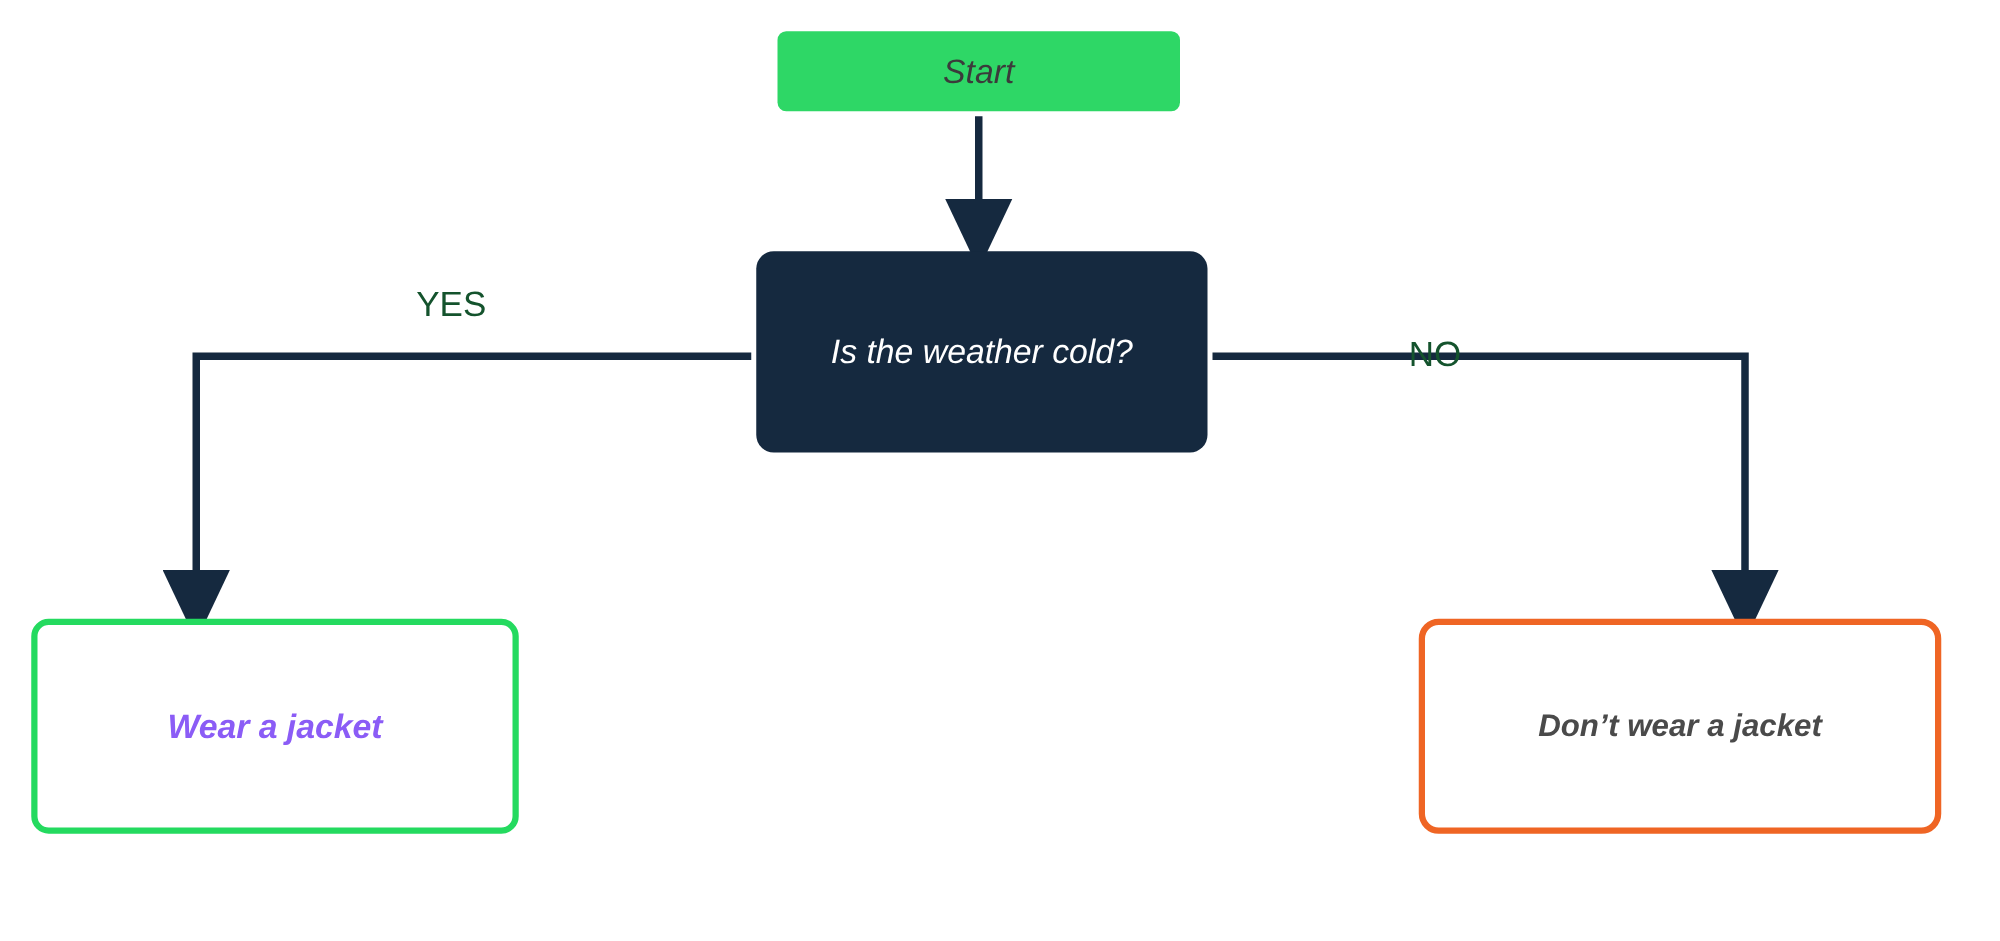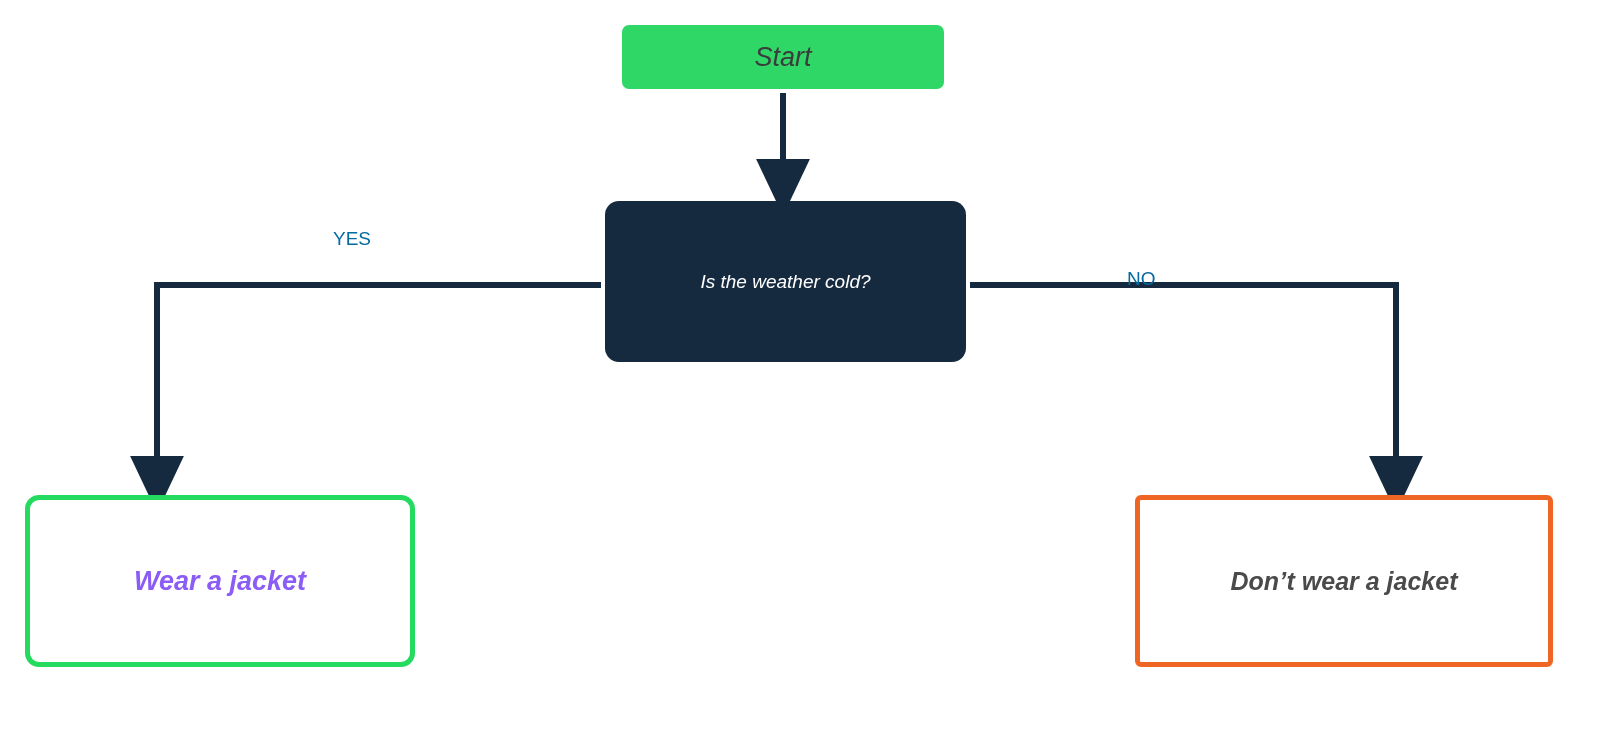--- a/index.html
+++ b/index.html
@@ -47,21 +47,21 @@
   }
   
   #node-decision {
     left: 605px;
     top: 201px;
     width: 361px;
     height: 161px;
     background: #15293f;
     border-radius: 14px;
     color: #ffffff;
-    font-size: 19px;
+    font-size: 27px;
     font-weight: 400;
   }
   
   #node-yes-outcome {
     left: 25px;
     top: 495px;
     width: 390px;
     height: 172px;
     background: #ffffff;
     border: 5px solid #24da5f;
@@ -71,29 +71,29 @@
     font-weight: 700;
   }
   
   #node-no-outcome {
     left: 1135px;
     top: 495px;
     width: 418px;
     height: 172px;
     background: #ffffff;
     border: 5px solid #ef6524;
-    border-radius: 6px;
+    border-radius: 16px;
     color: #4a4a4a;
     font-size: 25px;
     font-weight: 700;
   }
   .edge-label {
     position: absolute;
-    color: #0369a1;
-    font-size: 19px;
+    color: #14532d;
+    font-size: 28px;
     font-weight: 400;
     white-space: nowrap;
   }
   #label-yes {
     left: 333px;
     top: 228px;
   }
   #label-no {
     left: 1127px;
     top: 228px;

